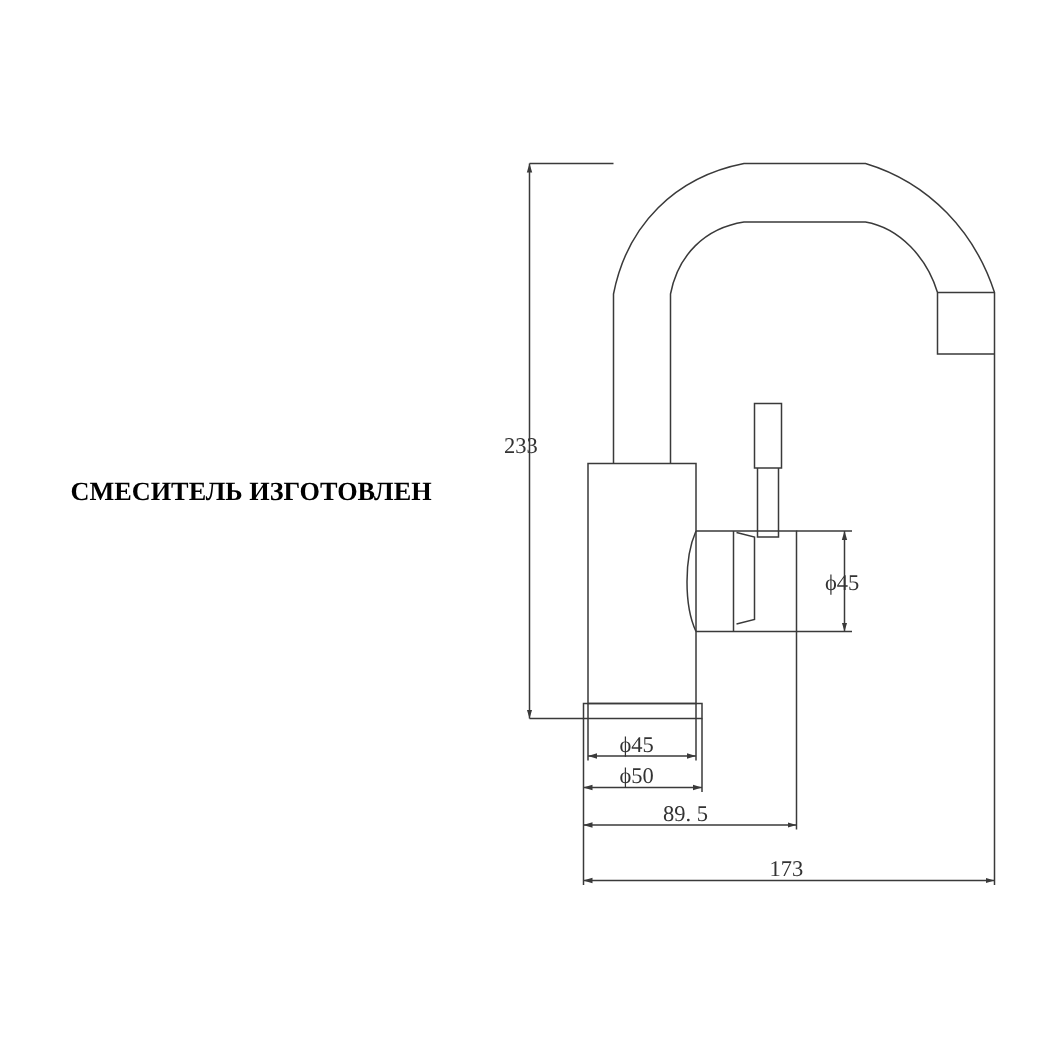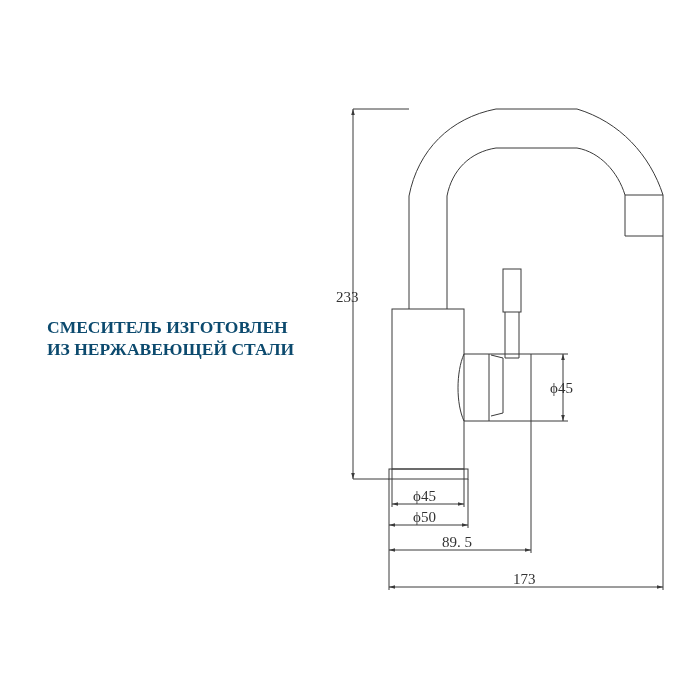--- a/index.html
+++ b/index.html
@@ -1,33 +1,32 @@
 <!DOCTYPE html>
 <html><head>
 <meta charset="utf-8">
 <style>
   html, body { margin: 0; padding: 0; background: #ffffff; }
   body { width: 700px; height: 700px; position: relative; overflow: hidden; }
   .note {
     position: absolute; left: 47px; top: 316px;
     font-family: "Liberation Serif", serif; font-weight: bold;
-    font-size: 17.5px; line-height: 22px; color: #0c4a6e;
+    font-size: 17.5px; line-height: 22px; color: #000000;
     letter-spacing: 0px;
   }
   .note .line { display: block; white-space: nowrap; }
   .note .u { text-decoration: underline; }
   svg { position: absolute; left: 0; top: 0; }
   .dimtext { font-family: "Liberation Serif", serif; font-size: 15px; fill: #333; }
 </style>
 </head>
 <body>
 
 <div class="note">
   <span class="line">СМЕСИТЕЛЬ ИЗГОТОВЛЕН</span>
-  <span class="line">ИЗ НЕРЖАВЕЮЩЕЙ СТАЛИ</span>
 </div>
 
 <svg width="700" height="700" viewBox="0 0 700 700">
   <defs>
     <marker id="arr" viewBox="0 0 10 10" refX="10" refY="5" markerWidth="6" markerHeight="6" orient="auto-start-reverse">
       <path d="M0,2 L10,5 L0,8 z" fill="#3a3a3a"></path>
     </marker>
   </defs>
   <g fill="none" stroke="#3a3a3a" stroke-width="1">
 

